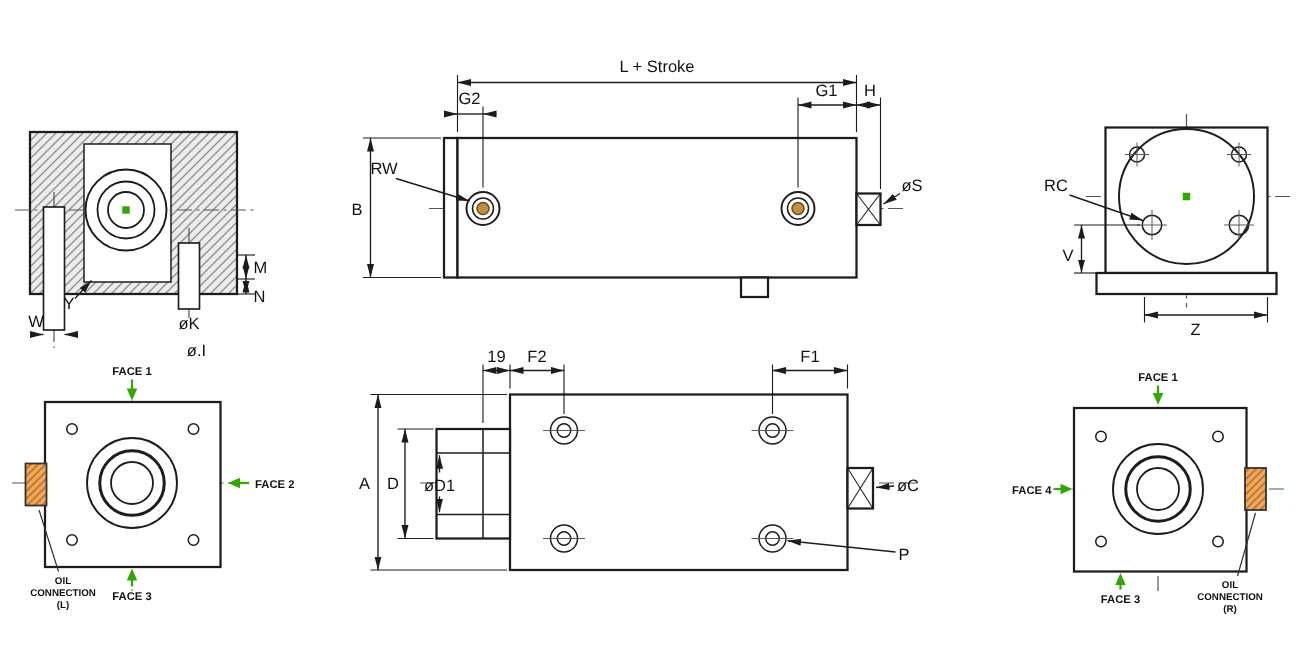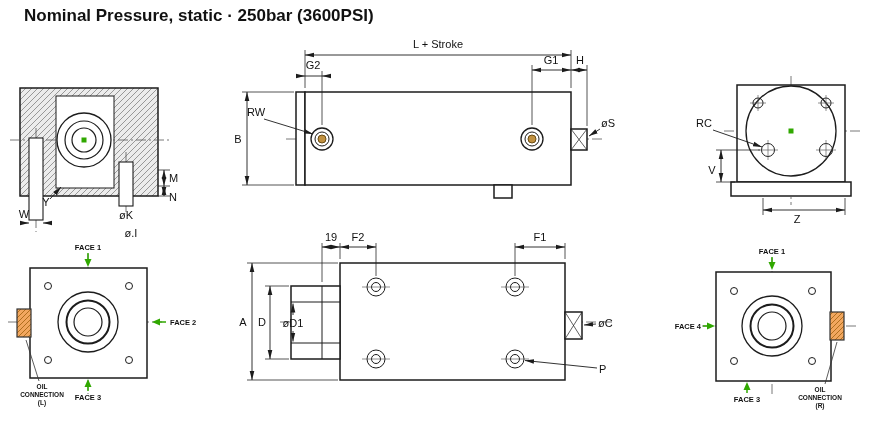--- a/index.html
+++ b/index.html
@@ -19,21 +19,20 @@
   .cl{stroke:#555;stroke-width:0.8;stroke-dasharray:10 3 2 3;fill:none;}
   .clsmall{stroke:#555;stroke-width:0.65;fill:none;}
   .green{fill:#30a800;}
   .greenline{stroke:#30a800;stroke-width:1.5;fill:none;}
   .leader{stroke:#333;stroke-width:0.8;fill:none;}
 </style>
 </head>
 <body>
 
 <div class="page">
-  <h1 class="title">Nominal Pressure, static · 250bar (3600PSI)</h1>
 
   <svg width="870" height="435" viewBox="0 0 870 435">
     <defs>
       <marker id="arr" viewBox="0 0 10 10" refX="10" refY="5" markerWidth="10" markerHeight="10" orient="auto-start-reverse" markerUnits="strokeWidth">
         <path d="M10,5 L0,2.4 L0,7.6 Z" fill="#1c1c1c"></path>
       </marker>
       <pattern id="hatchGray" patternUnits="userSpaceOnUse" width="6" height="6">
         <rect width="6" height="6" fill="#ececec"></rect>
         <path d="M0,6 L6,0 M-1,1 L1,-1 M5,7 L7,5" stroke="#8f8f8f" stroke-width="0.9"></path>
       </pattern>

